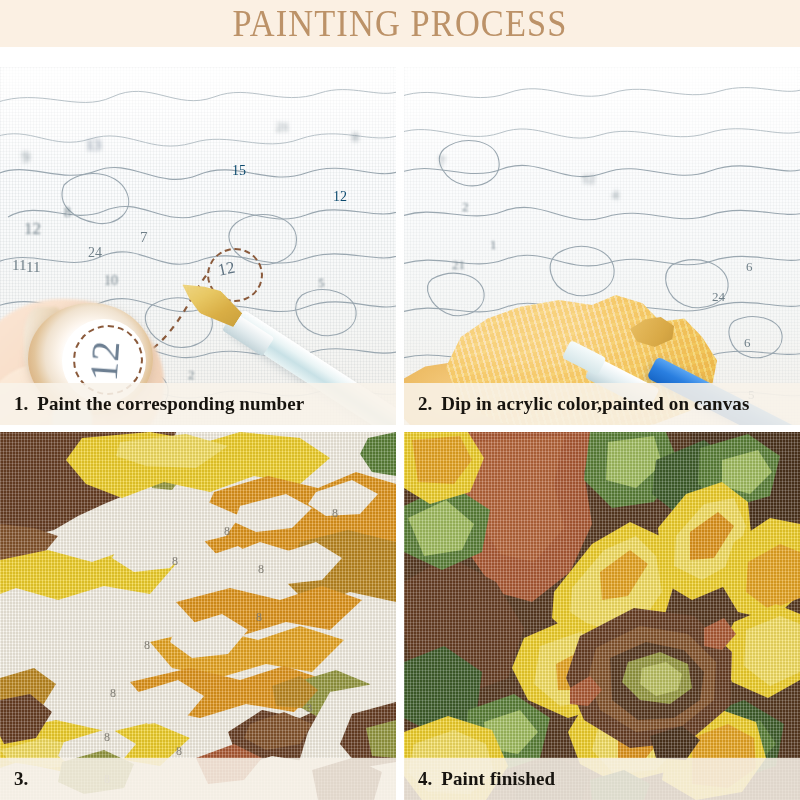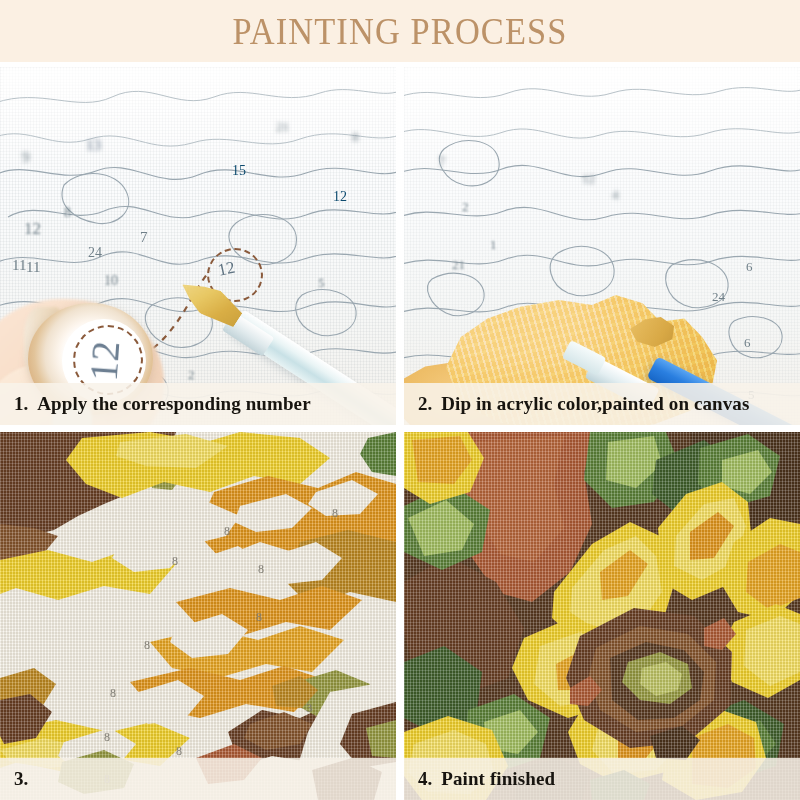--- a/index.html
+++ b/index.html
@@ -2,21 +2,21 @@
 <html><head>
 <meta charset="utf-8">
 <style>
   html,body{margin:0;padding:0;background:#ffffff;}
   body{width:800px;height:800px;overflow:hidden;font-family:"Liberation Serif",serif;}
 
   .page{position:relative;width:800px;height:800px;background:#ffffff;}
 
   
   .header-band{
-    position:absolute;left:0;top:0;width:800px;height:62px;
+    position:absolute;left:0;top:0;width:800px;height:47px;
     background:#fbf0e3;
     display:flex;align-items:center;justify-content:center;
   }
   .header-title{
     font-family:"Liberation Serif",serif;
     font-size:37px;letter-spacing:1.2px;font-weight:400;
     color:#bc9268;
     transform:scaleX(0.93);
     white-space:nowrap;
   }
@@ -302,21 +302,21 @@
         <div class="pot-label">12</div>
         <div class="dash-circ-pot"></div>
 
         <div class="b1-handle"></div>
         <div class="b1-ferrule"></div>
         <div class="b1-bristle"></div>
       </div>
 
       <div class="caption">
         <span class="caption-num">1.</span>
-        <span class="caption-txt">Apply the corresponding number</span>
+        <span class="caption-txt">Paint the corresponding number</span>
       </div>
     </div>
 
     <div class="panel p2">
       <div class="photo">
         <div class="canvas-bg"></div>
         <div class="canvas-weave soft"></div>
         <div class="blurtop"></div>
 
         <svg class="outline-svg" viewBox="0 0 396 358" preserveAspectRatio="none">

